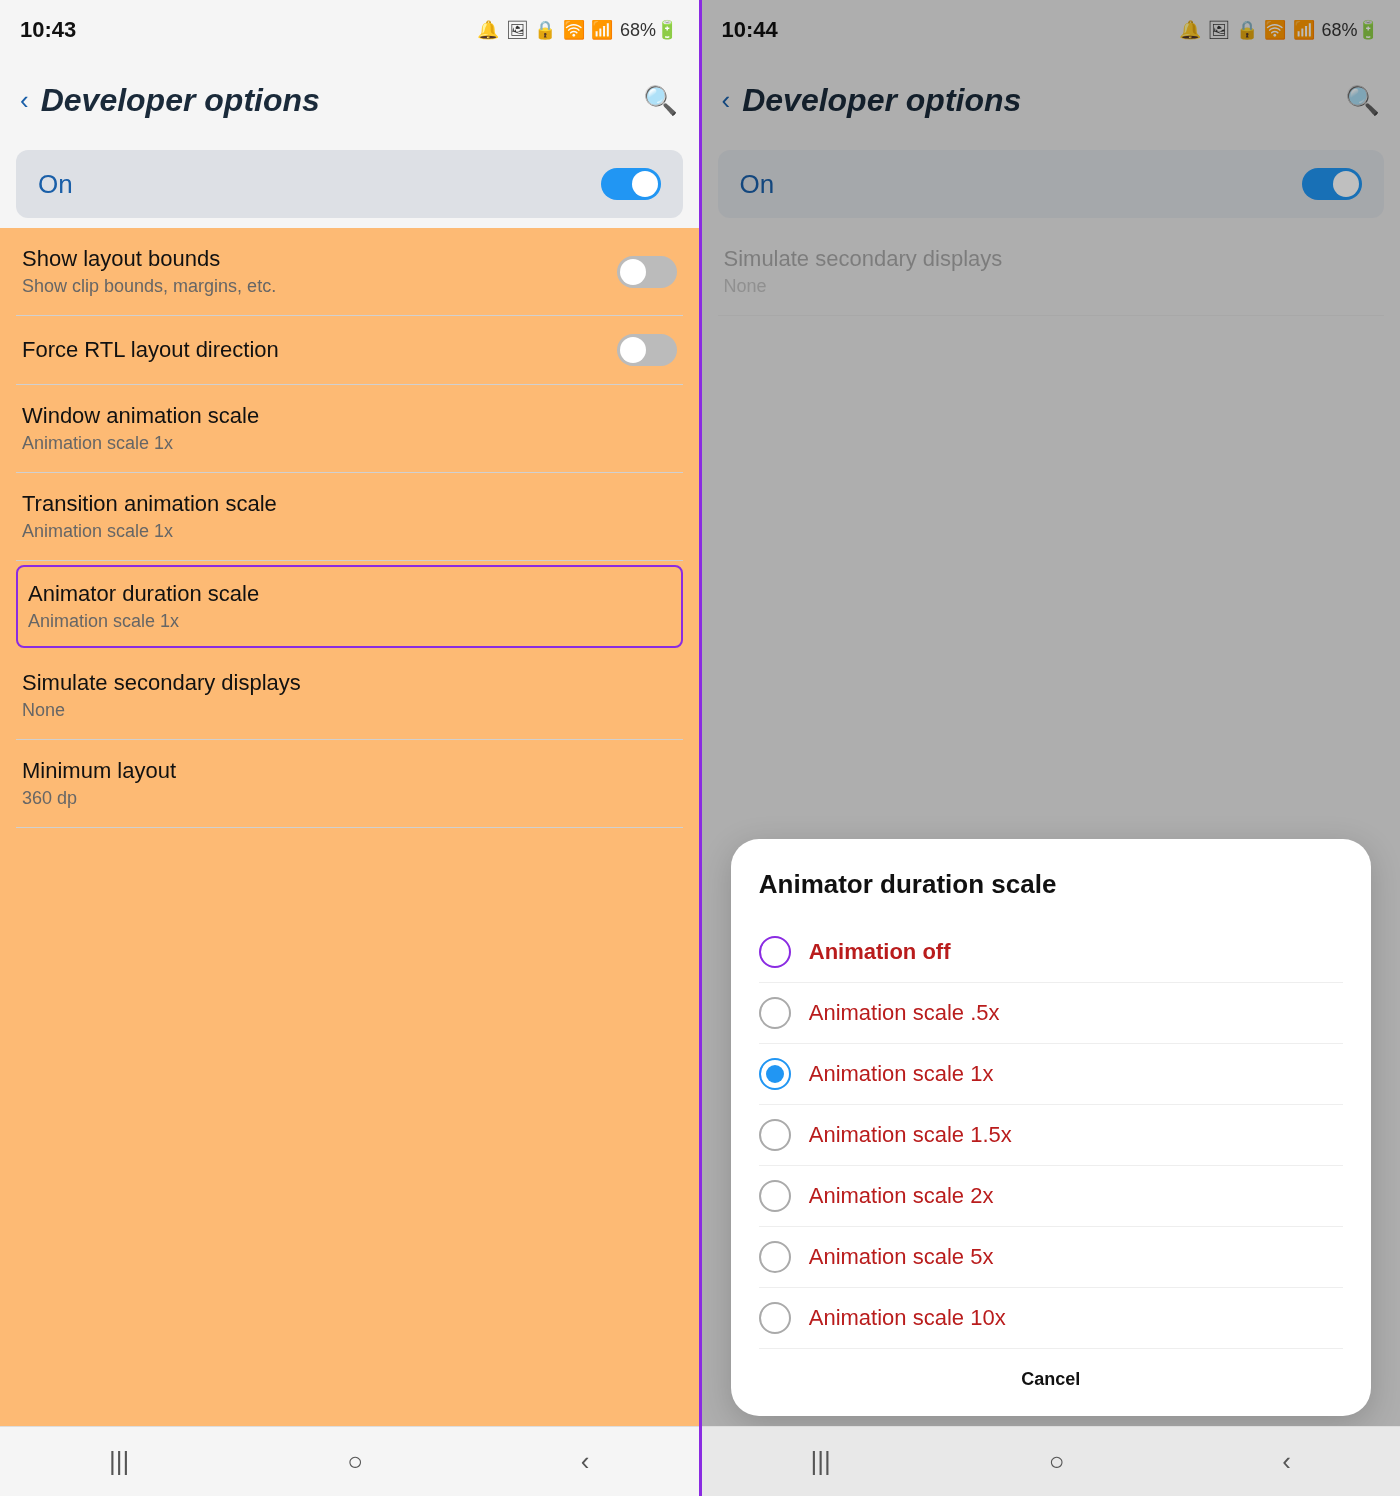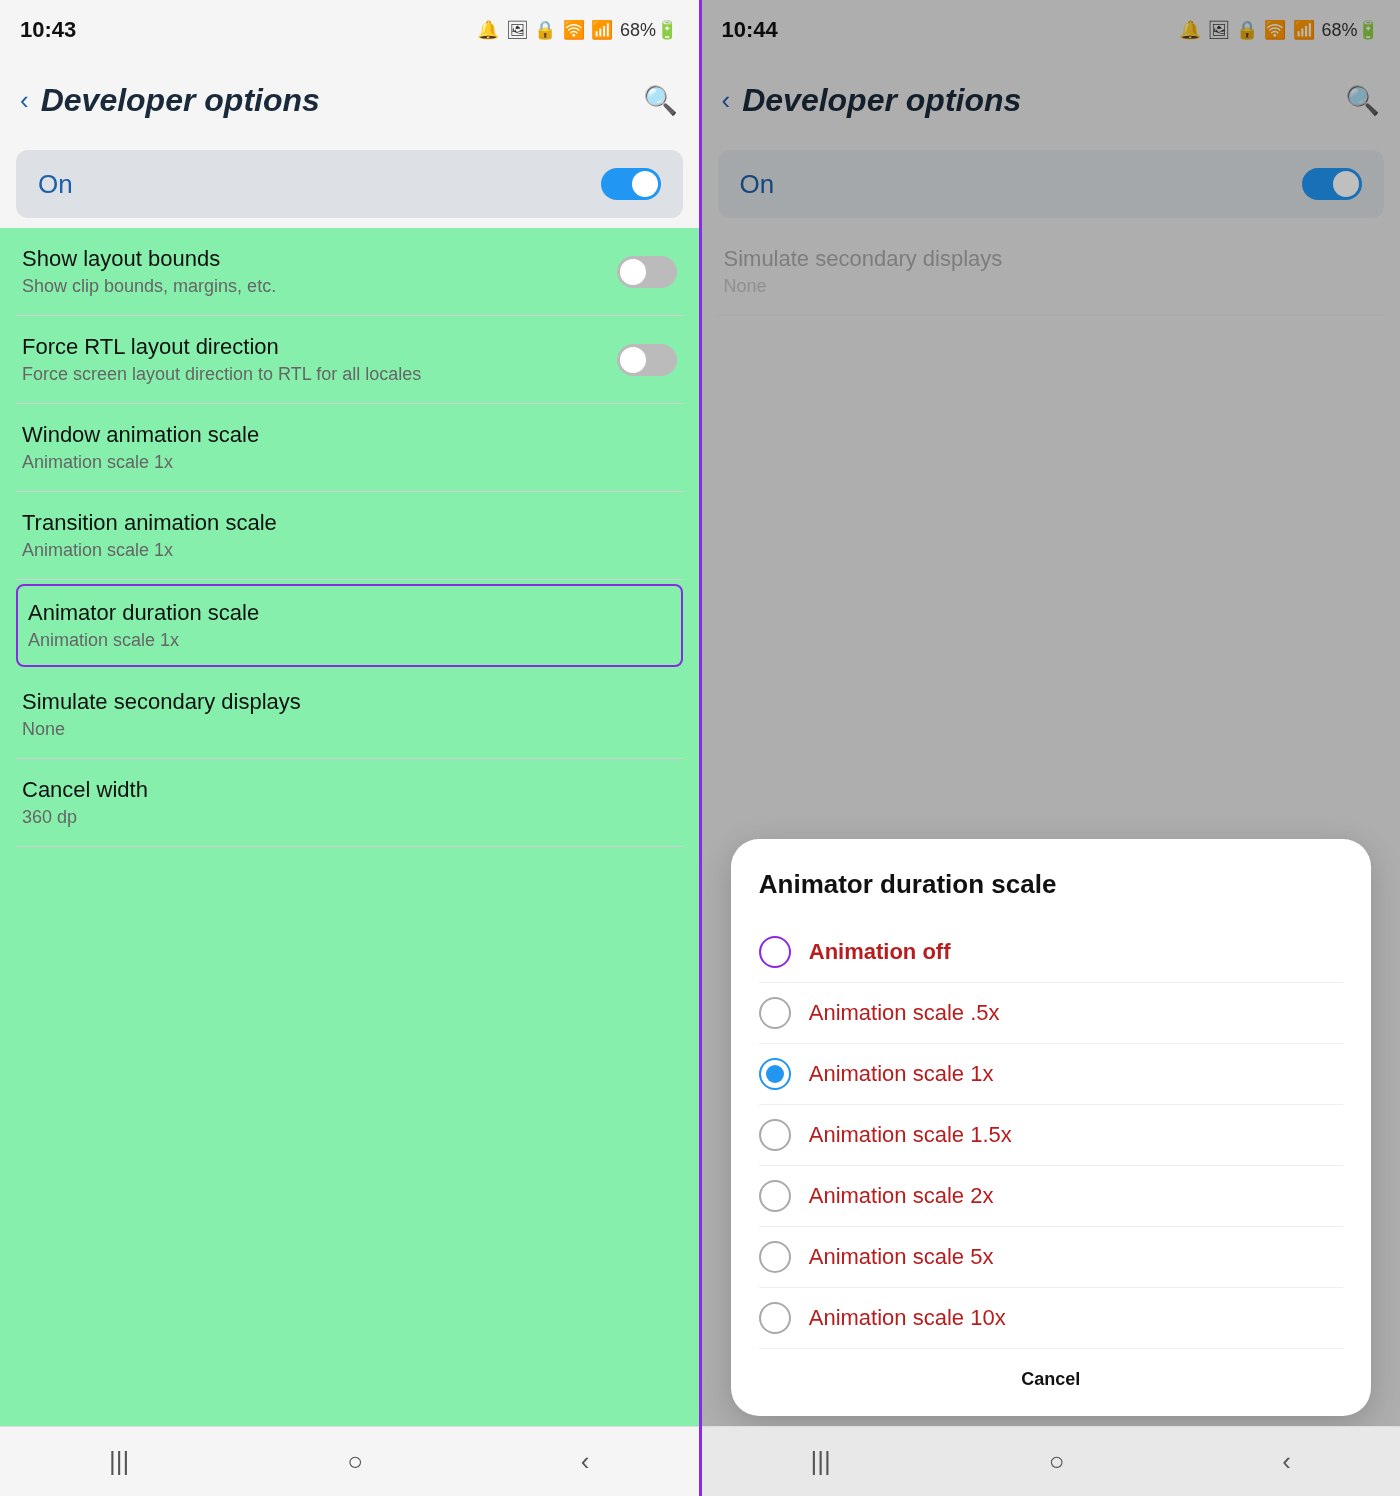--- a/index.html
+++ b/index.html
@@ -118,21 +118,21 @@
       width: 26px;
       height: 26px;
       border-radius: 50%;
       background: #fff;
     }
 
     
     .settings-list {
       flex: 1;
       overflow: hidden;
-      background: #86efac;
+      background: #fdba74;
       padding: 0 16px;
     }
     .phone.right .settings-list {
       background: #e8e8e8;
     }
     .setting-item {
       padding: 18px 6px;
       border-bottom: 1px solid #d0d0d0;
     }
     .setting-item.highlighted {
@@ -311,21 +311,20 @@
           <div class="setting-subtitle">Show clip bounds, margins, etc.</div>
         </div>
         <div class="toggle-off"></div>
       </div>
     </div>
 
     <div class="setting-item">
       <div class="setting-row">
         <div style="flex:1; margin-right:12px;">
           <div class="setting-title">Force RTL layout direction</div>
-          <div class="setting-subtitle">Force screen layout direction to RTL for all locales</div>
         </div>
         <div class="toggle-off"></div>
       </div>
     </div>
 
     <div class="setting-item">
       <div class="setting-title">Window animation scale</div>
       <div class="setting-subtitle">Animation scale 1x</div>
     </div>
 
@@ -338,21 +337,21 @@
       <div class="setting-title">Animator duration scale</div>
       <div class="setting-subtitle">Animation scale 1x</div>
     </div>
 
     <div class="setting-item">
       <div class="setting-title">Simulate secondary displays</div>
       <div class="setting-subtitle">None</div>
     </div>
 
     <div class="setting-item">
-      <div class="setting-title">Cancel width</div>
+      <div class="setting-title">Minimum layout</div>
       <div class="setting-subtitle">360 dp</div>
     </div>
 
   </div>
 
   <div class="bottom-nav">
     <span class="nav-icon">|||</span>
     <span class="nav-icon">○</span>
     <span class="nav-icon">‹</span>
   </div>

